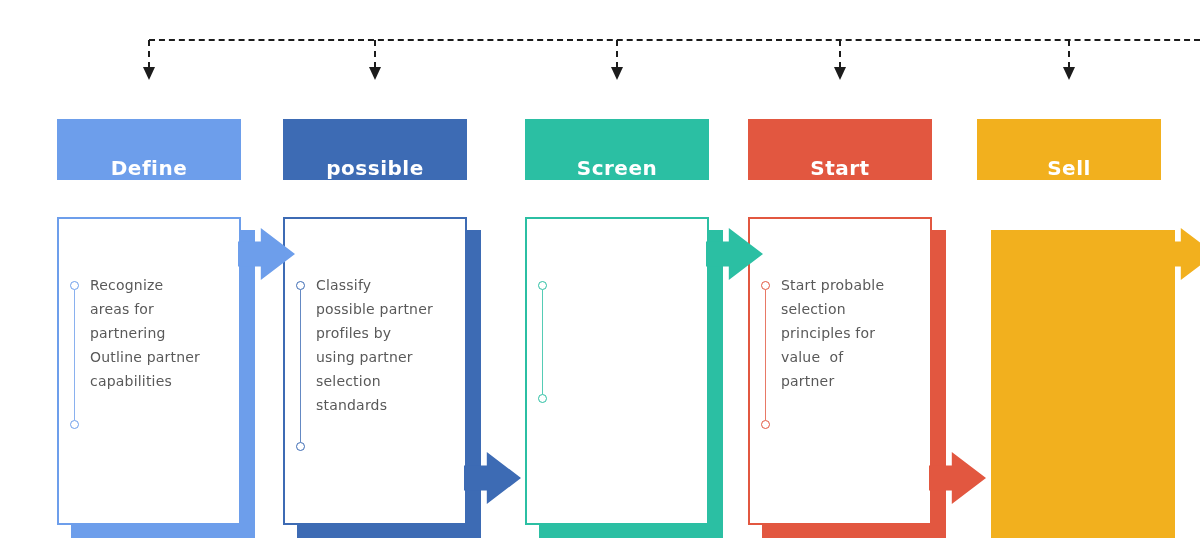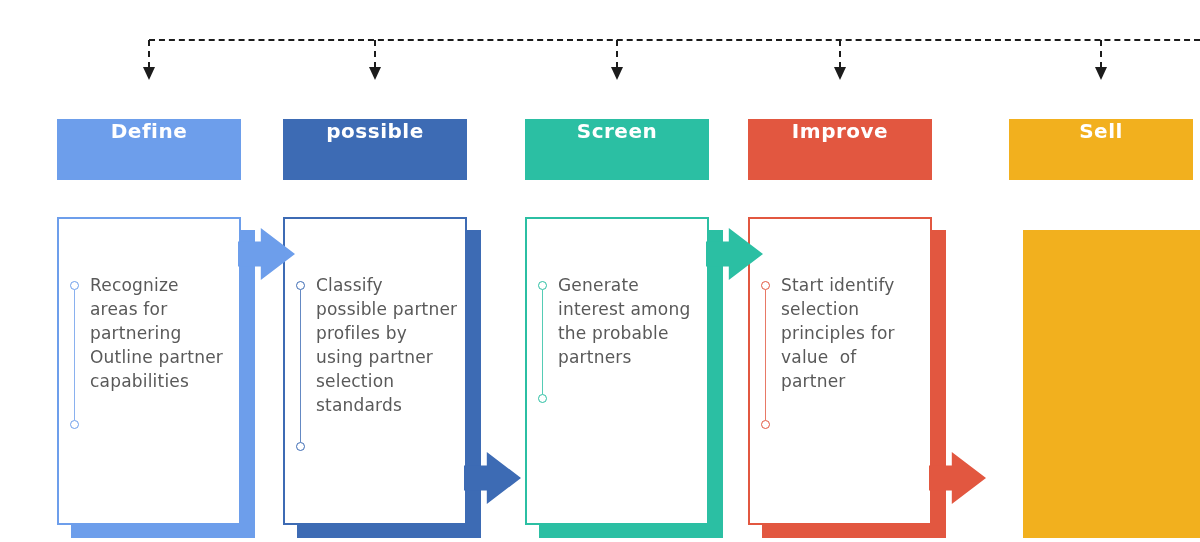--- a/index.html
+++ b/index.html
@@ -49,21 +49,21 @@
     border-top: 13px solid #1c1c1c;
   }
   .stage-header {
     position: absolute;
     top: 119px;
     left: 0;
     width: 184px;
     height: 61px;
     background: var(--accent);
     display: flex;
-    align-items: flex-start;
+    align-items: flex-end;
     justify-content: center;
     color: #ffffff;
     font-weight: bold;
     font-size: 20px;
     letter-spacing: 0.5px;
   }
   .card-shadow {
     position: absolute;
     top: 230px;
     left: 14px;
@@ -116,21 +116,21 @@
     flex: 1;
     width: 1.5px;
     background: var(--accent);
     opacity: 0.8;
   }
   .card-text {
     position: absolute;
     left: 31px;
     top: 54px;
     right: 3px;
-    font-size: 17px;
+    font-size: 14px;
     line-height: 24px;
     letter-spacing: 0.2px;
     color: #595959;
     white-space: pre-wrap;
   }
 </style>
 </head>
 <body>
 
 <div class="canvas">
@@ -188,51 +188,47 @@
     <header class="stage-header">
       <span>Screen</span>
     </header>
     <div class="card-shadow"></div>
     <div class="card">
       <div class="timeline" style="height: 122px;">
         <div class="tl-circle"></div>
         <div class="tl-line"></div>
         <div class="tl-circle"></div>
       </div>
-      <div class="card-text">Generate
-interest among
-the probable
-partners</div>
     </div>
     <div class="flow-arrow"></div>
   </section>
 
   <section class="column arrow-bottom" style="left: 748px; --accent: #E25740;">
     <div class="drop"></div>
     <div class="drop-head"></div>
     <header class="stage-header">
-      <span>Improve</span>
+      <span>Start</span>
     </header>
     <div class="card-shadow"></div>
     <div class="card">
       <div class="timeline" style="height: 148px;">
         <div class="tl-circle"></div>
         <div class="tl-line"></div>
         <div class="tl-circle"></div>
       </div>
-      <div class="card-text">Start identify
+      <div class="card-text">Start probable
 selection
 principles for
 value  of
 partner</div>
     </div>
     <div class="flow-arrow"></div>
   </section>
 
-  <section class="column arrow-top" style="left: 977px; margin-left: 32px; --accent: #F2B01E;">
+  <section class="column arrow-top" style="left: 977px; --accent: #F2B01E;">
     <div class="drop"></div>
     <div class="drop-head"></div>
     <header class="stage-header">
       <span>Sell</span>
     </header>
     <div class="card-shadow"></div>
     <div class="flow-arrow"></div>
   </section>
 
 </div>

